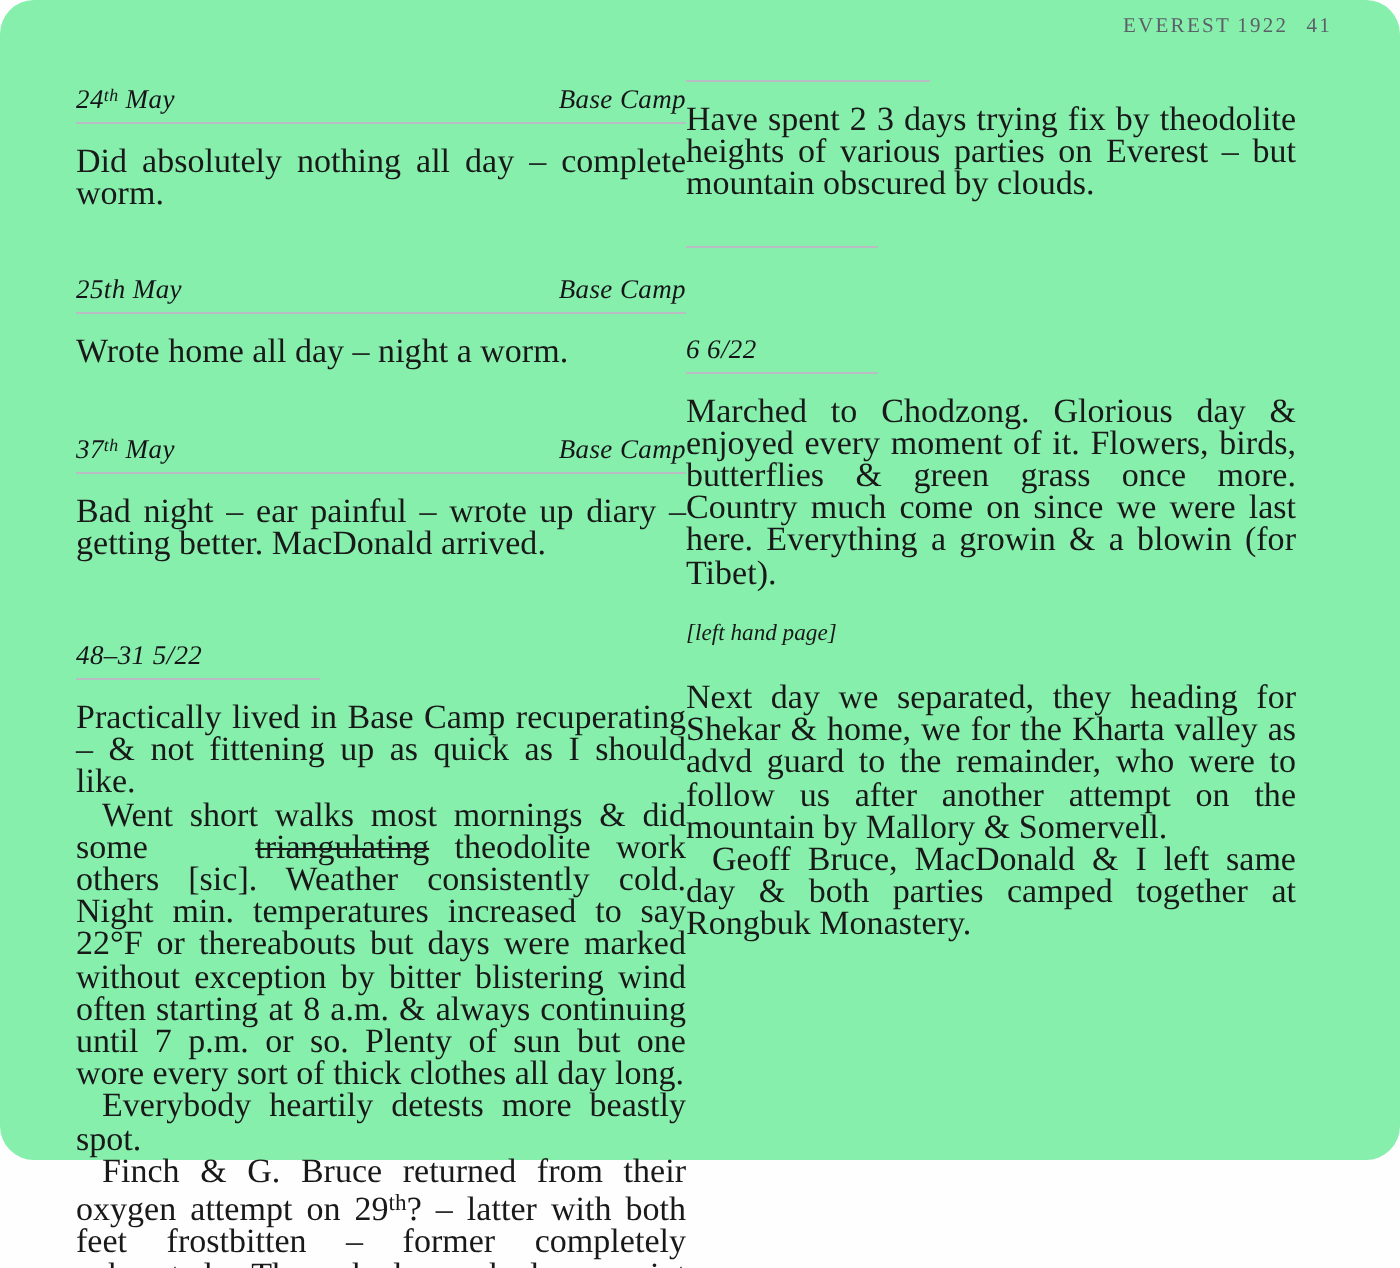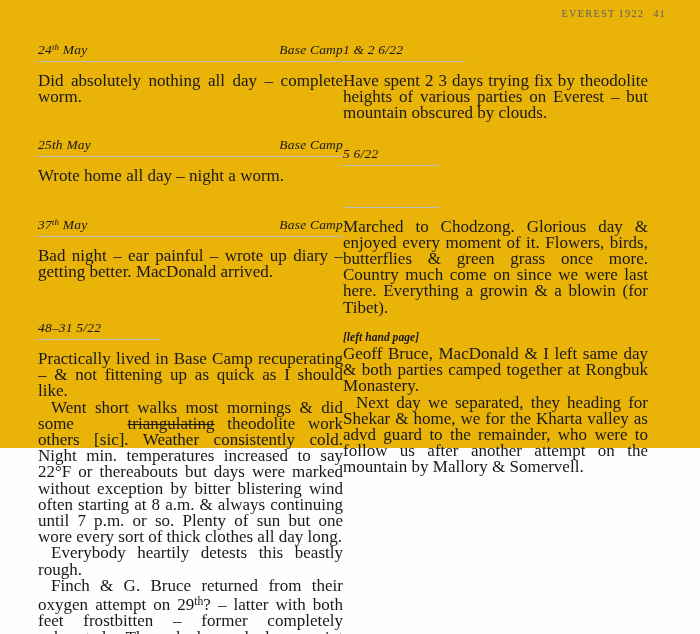--- a/index.html
+++ b/index.html
@@ -10,24 +10,25 @@
     width: 700px;
     height: 634px;
     background: #fefefe;
     font-family: "Liberation Serif", "DejaVu Serif", serif;
     color: #1c1c1c;
     overflow: hidden;
   }
   .page {
     position: relative;
     width: 700px;
-    height: 448px;
+    height: 580px;
     box-sizing: border-box;
     padding: 0;
-    background: #eab308;
+    background: #86efac;
+    border-radius: 17px;
   }
 
   
   .running-head {
     position: absolute;
     top: 8px;
     right: 34px;
     font-family: "Liberation Serif", "DejaVu Serif", serif;
     font-size: 10.5px;
     letter-spacing: 1.15px;
@@ -101,26 +102,25 @@
     letter-spacing: 0.01px;
   }
   p.para + p.para { text-indent: 13px; }
   p.para.no-indent { text-indent: 0; }
   p.para sup {
     font-size: 0.68em;
     vertical-align: 0.45em;
   }
   .strike { text-decoration: line-through; text-decoration-thickness: 1px; padding-left: 41px; }
   .bracket-note {
-    margin: 0 0 0 0;
+    margin: 0 0 16px 0;
     font-size: 11.6px;
     line-height: 16.2px;
     font-style: italic;
     color: #191919;
-    font-weight: bold;
   }
   .gap-sm { height: 14px; }
   .gap-md { height: 22px; }
   .gap-lg { height: 30px; }
   .gap-xl { height: 38px; }
 </style>
 </head>
 <body>
 
 <div class="page">
@@ -166,54 +166,51 @@
 
       <div class="gap-xl"></div>
 
       <div class="entry">
         <div class="entry-head">
           <span class="date">48–31 5/22</span>
         </div>
         <div class="rule-short"></div>
         <p class="para no-indent">Practically lived in Base Camp recuperating – &amp; not fittening up as quick as I should like.</p>
         <p class="para"><span>Went short walks most mornings &amp; did some </span><span class="strike">triangulating</span><span> theodolite work others [sic]. Weather consistently cold. Night min. temperatures increased to say 22°F or thereabouts but days were marked without exception by bitter blistering wind often starting at 8 a.m. &amp; always continuing until 7 p.m. or so. Plenty of sun but one wore every sort of thick clothes all day long.</span></p>
-        <p class="para">Everybody heartily detests this beastly rough.</p>
+        <p class="para">Everybody heartily detests more beastly spot.</p>
         <p class="para"><span>Finch &amp; G. Bruce returned from their oxygen attempt on 29</span><sup>th</sup><span>? – latter with both feet frostbitten – former completely exhausted. They had reached a point perhaps a couple of 100ft higher than our party &amp; had had a very rough time.</span></p>
       </div>
 
     </div>
 
     <div class="col">
 
       <div class="entry">
-        <div class="entry-head">
-          <span class="date">1 &amp; 2 6/22</span>
-        </div>
         <div class="rule-short"></div>
         <p class="para">Have spent 2 3 days trying fix by theodolite heights of various parties on Everest – but mountain obscured by clouds.</p>
       </div>
 
       <div class="gap-md"></div>
 
       <div class="entry">
-        <div class="entry-head">
-          <span class="date">5 6/22</span>
-        </div>
         <div class="rule-short w-narrow"></div>
       </div>
 
       <div class="gap-lg"></div>
 
       <div class="entry">
+        <div class="entry-head">
+          <span class="date">6 6/22</span>
+        </div>
         <div class="rule-short w-narrow"></div>
         <p class="para no-indent">Marched to Chodzong. Glorious day &amp; enjoyed every moment of it. Flowers, birds, butterflies &amp; green grass once more. Country much come on since we were last here. Everything a growin &amp; a blowin (for Tibet).</p>
 
         <div class="gap-sm"></div>
 
         <p class="bracket-note">[left hand page]</p>
+        <p class="para">Next day we separated, they heading for Shekar &amp; home, we for the Kharta valley as advd guard to the remainder, who were to follow us after another attempt on the mountain by Mallory &amp; Somervell.</p>
         <p class="para">Geoff Bruce, MacDonald &amp; I left same day &amp; both parties camped together at Rongbuk Monastery.</p>
-        <p class="para">Next day we separated, they heading for Shekar &amp; home, we for the Kharta valley as advd guard to the remainder, who were to follow us after another attempt on the mountain by Mallory &amp; Somervell.</p>
       </div>
 
     </div>
 
   </div>
 </div>
 
 </body></html>

